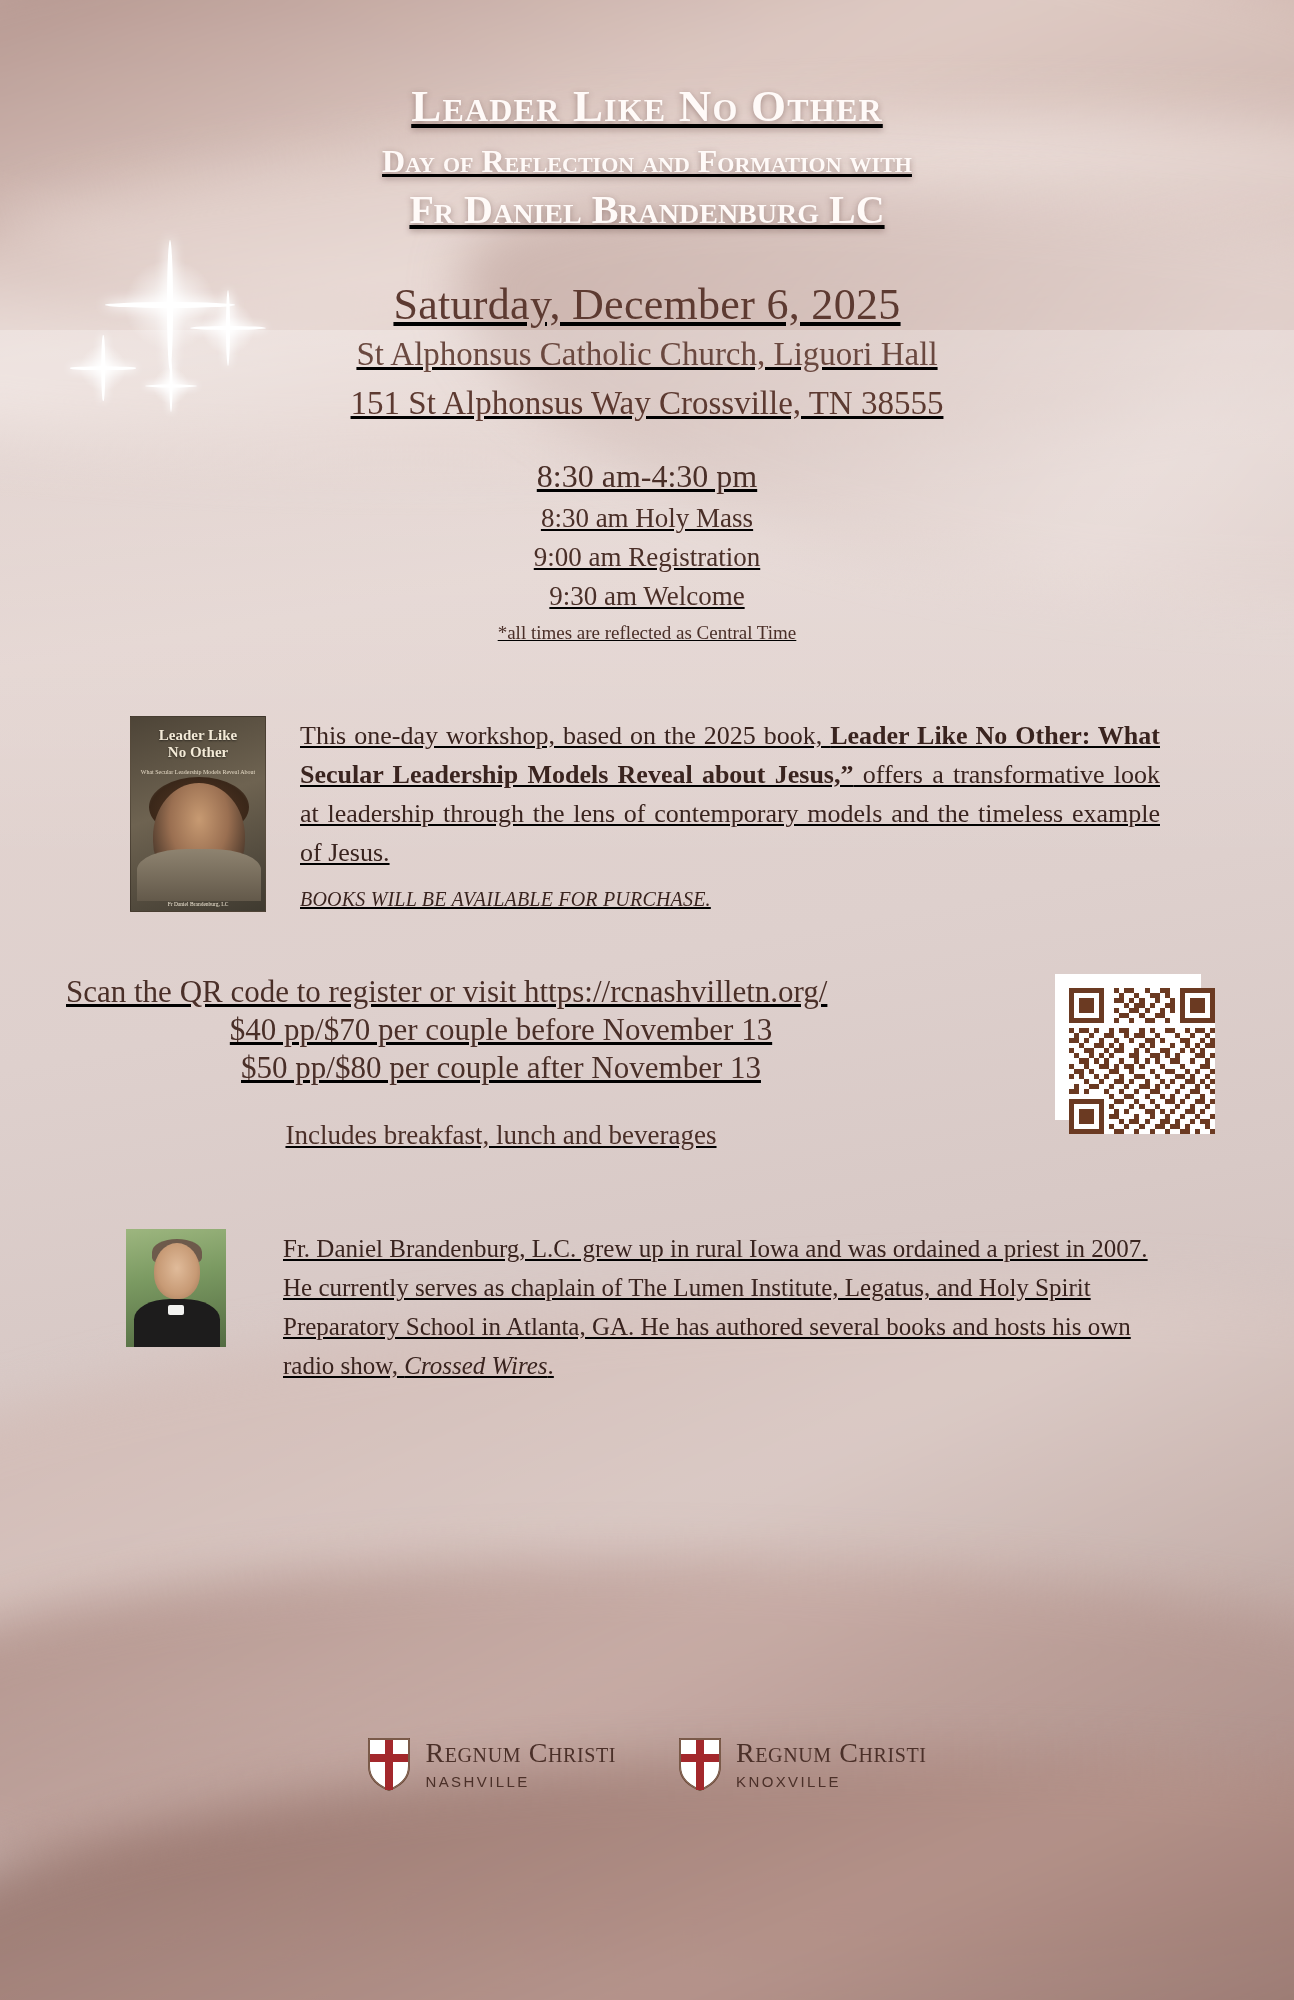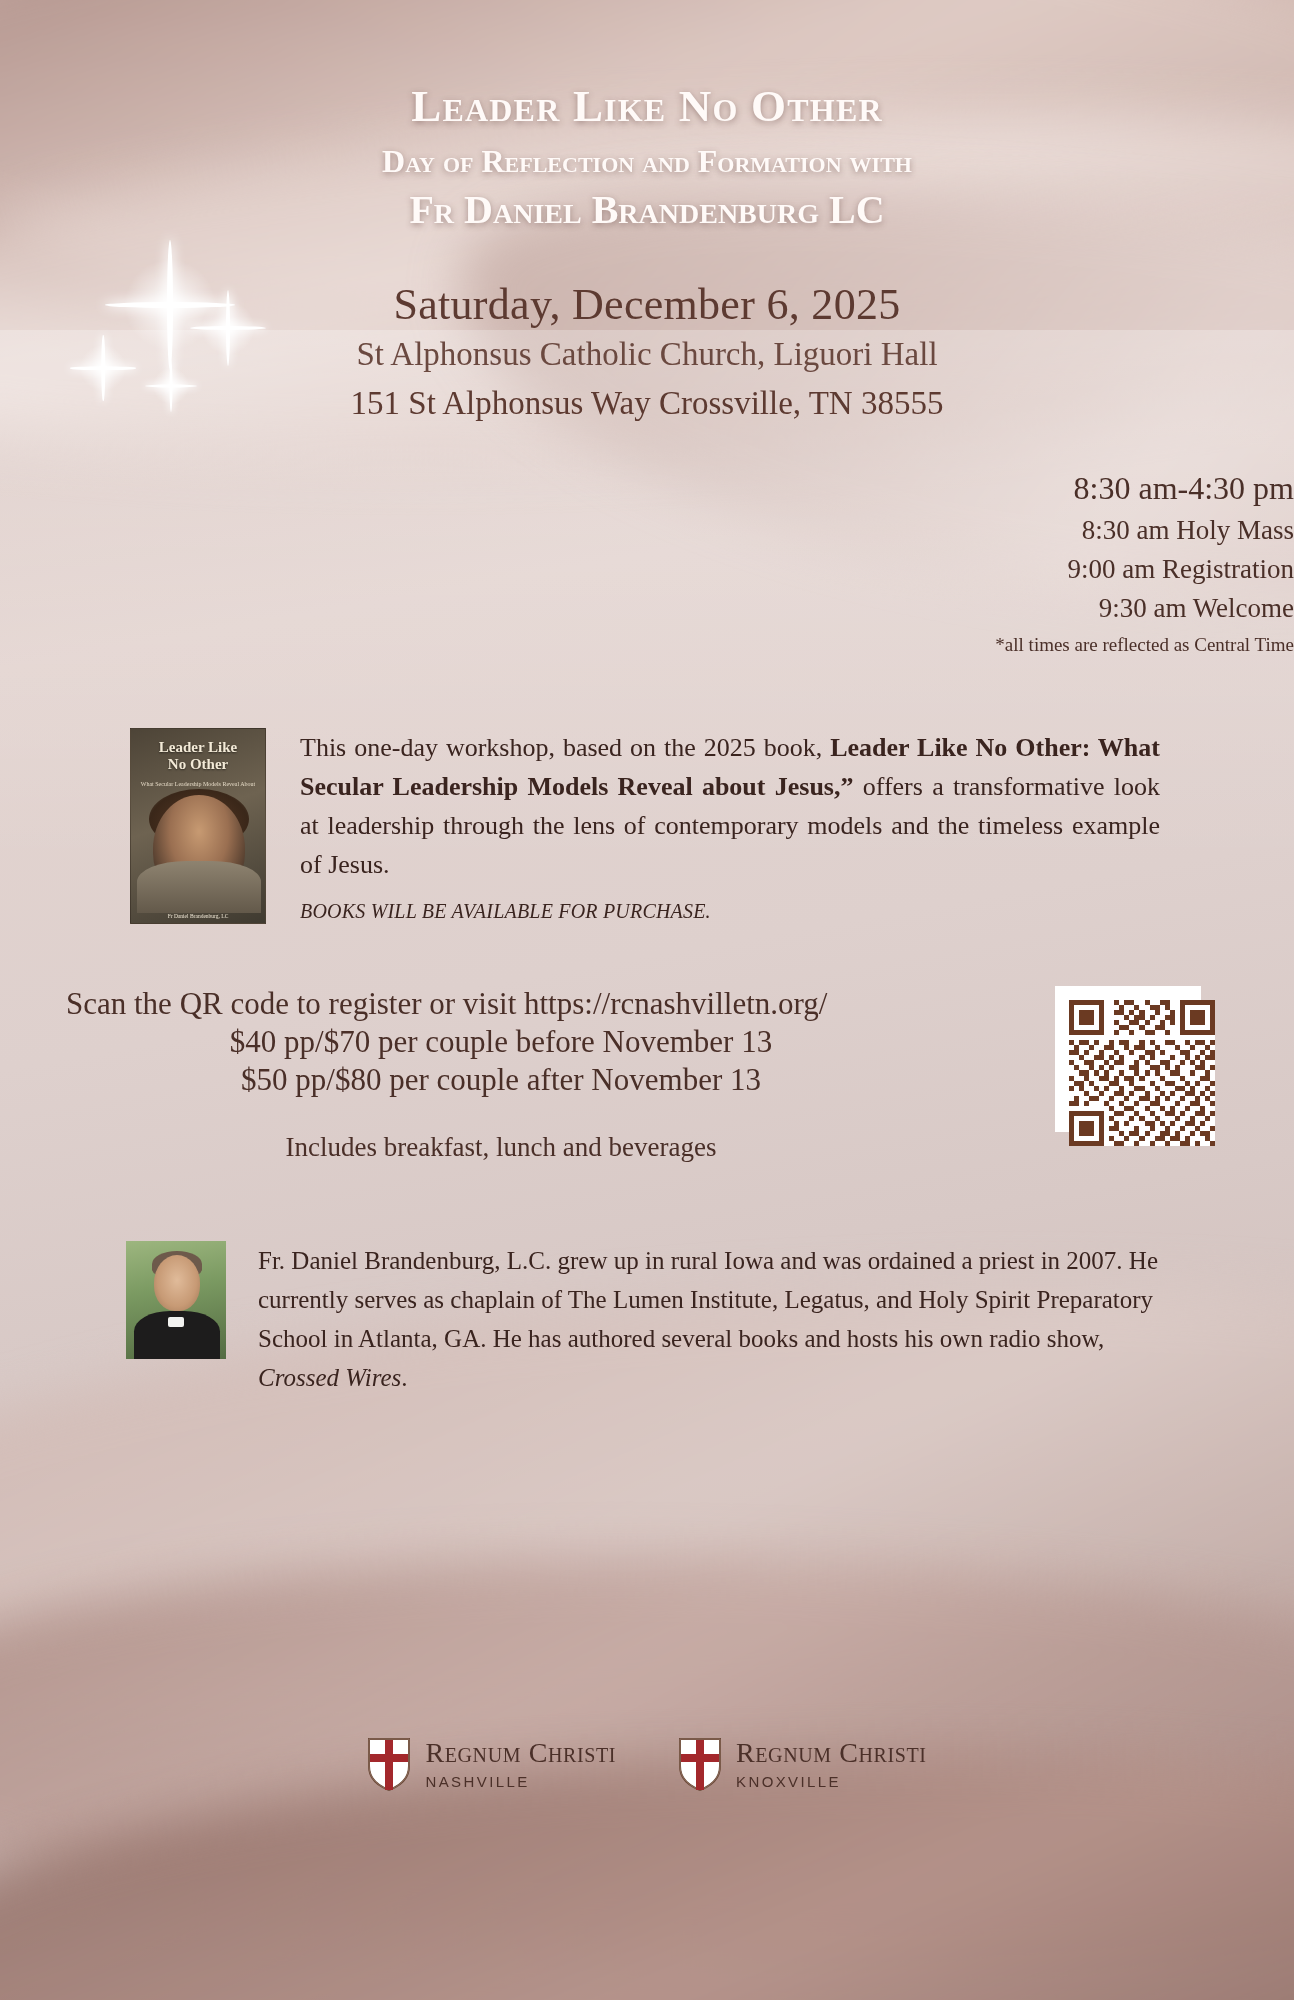--- a/index.html
+++ b/index.html
@@ -102,21 +102,21 @@
     box-shadow: 0 0 8px 2px rgba(255,255,255,.8); }
   .spark-low::after { width: 66px; height: 3.5px; border-radius: 50%;
     box-shadow: 0 0 8px 2px rgba(255,255,255,.8); }
   .spark-low2 { left: 85px; top: 120px; width: 52px; height: 52px; }
   .spark-low2::before { width: 3px; height: 52px; border-radius: 50%;
     box-shadow: 0 0 7px 2px rgba(255,255,255,.78); }
   .spark-low2::after { width: 52px; height: 3px; border-radius: 50%;
     box-shadow: 0 0 7px 2px rgba(255,255,255,.78); }
 
   
-  .content { position: relative; width: 1294px; }
+  .content { position: relative; width: 1294px; text-decoration: underline; }
 
   .title-block { text-align: center; padding-top: 78px; }
   .title-line-1 {
     font-family: "Liberation Serif", serif;
     font-size: 45px;
     letter-spacing: 1.2px;
     color: #fffaf8;
     text-shadow: 0 2px 6px rgba(90,60,55,.45);
     font-variant: small-caps;
     font-weight: 700;
@@ -151,21 +151,21 @@
     font-size: 33px;
     color: #6b4940;
     margin-top: 6px;
   }
   .event-address {
     font-size: 33px;
     color: #5d3a31;
     margin-top: 12px;
   }
 
-  .schedule { text-align: right; margin-top: 48px; color: #4a2f28; }
+  .schedule { text-align: center; margin-top: 36px; color: #4a2f28; }
   .sched-main { font-size: 32px; }
   .sched-item { font-size: 27px; margin-top: 8px; }
   .sched-note { font-size: 19px; margin-top: 10px; }
 
   
   .book-section {
     display: flex;
     margin: 72px 0 0 130px;
     width: 1030px;
   }
@@ -252,20 +252,21 @@
     background: #fff;
     padding: 14px;
   }
   .qr-box svg { display: block; }
 
   
   .bio-section {
     display: flex;
     margin: 78px 0 0 126px;
     width: 1040px;
+    gap: 25px;
   }
   .bio-photo {
     width: 100px; height: 118px; flex: 0 0 100px;
     position: relative; overflow: hidden;
     background: linear-gradient(170deg, #9db67f 0%, #7b9a62 40%, #536b42 100%);
   }
   .bio-photo .bp-head {
     position: absolute; left: 28px; top: 14px; width: 46px; height: 56px;
     background: radial-gradient(ellipse at 50% 45%, #e0bb9a 0%, #c79a75 60%, #9c7353 100%);
     border-radius: 50% 50% 45% 45%;

